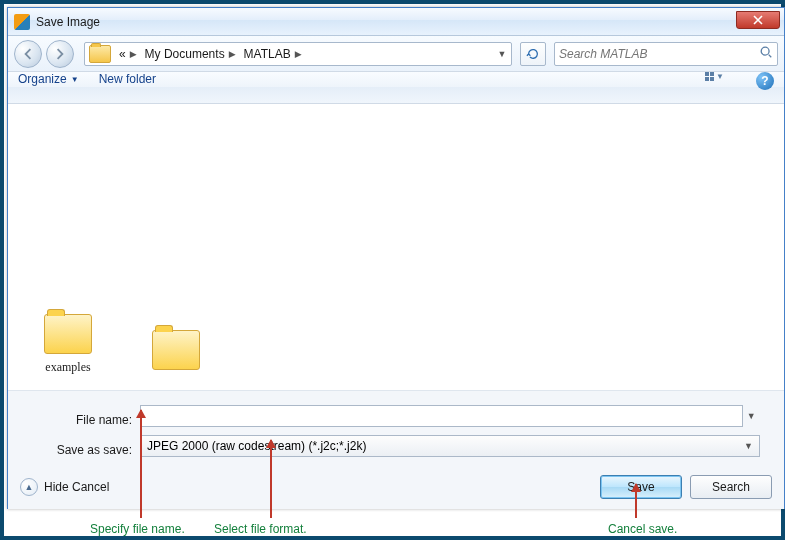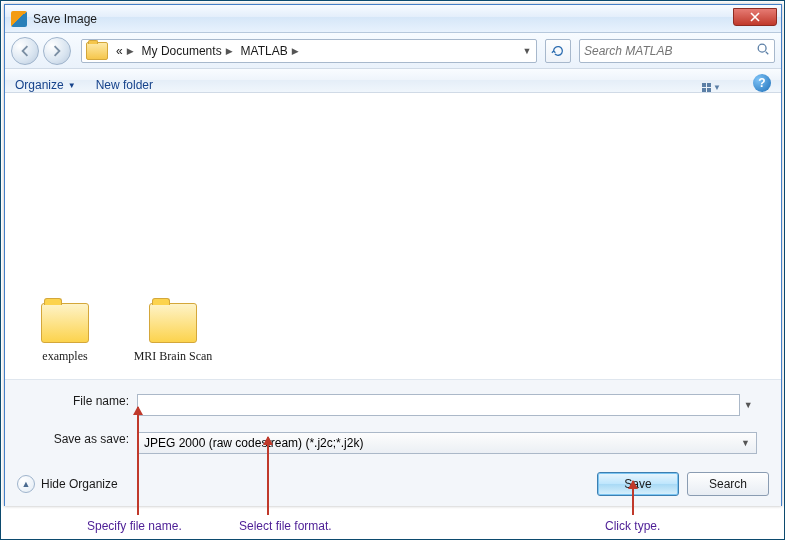--- a/index.html
+++ b/index.html
@@ -1,17 +1,17 @@
 <!DOCTYPE html>
 <html><head>
 <meta charset="utf-8">
 <style>
   * { box-sizing: border-box; margin: 0; padding: 0; }
   body { font-family: "Segoe UI", Tahoma, sans-serif; font-size: 12px; background: #fff; }
-  .outer { border: 1px solid #0c4a6e; width: 785px; height: 540px; position: relative; }
+  .outer { border: 4px solid #0c4a6e; width: 785px; height: 540px; position: relative; }
   .dialog { position: absolute; left: 3px; top: 3px; width: 778px; height: 502px; border: 1px solid #4580c8; background: #fff; box-shadow: 0 0 3px rgba(0,0,0,.3); }
   
   
   .titlebar { height: 28px; background: linear-gradient(#f7fbff,#e3eefb 45%,#d6e7f8 46%,#e8f2fd); border-bottom: 1px solid #b6c8dc; display: flex; align-items: center; padding-left: 6px; }
   .titlebar .appicon { width: 16px; height: 16px; margin-right: 6px; background: linear-gradient(135deg,#f39c12 0 50%,#2980b9 50% 100%); border-radius: 2px; }
   .titlebar .title { color: #1a1a1a; font-size: 12px; }
   .titlebar .spacer { flex: 1; }
   .titlebar .closebtn { width: 44px; height: 18px; margin-right: 4px; margin-top:-4px; background: linear-gradient(#e67b73,#c0392b); border: 1px solid #8e2b22; border-radius: 0 0 3px 3px; color: #fff; display:flex; align-items:center; justify-content:center; font-size:10px; cursor:pointer;}
   .titlebar .closebtn svg { width:10px; height:10px; }
 
@@ -21,63 +21,63 @@
   .navcircle svg{width:12px;height:12px;}
   .addrwrap { flex:1; display:flex; align-items:center; height:24px; border:1px solid #a7b8cc; background:#fff; margin-left:6px; border-radius:2px;}
   .addrwrap .foldicon { width:22px; height:18px; margin:0 4px; background:linear-gradient(#fde9a7,#f5c64b); border:1px solid #d4a73a; border-radius:2px; position:relative;}
   .addrwrap .foldicon::before{content:"";position:absolute;top:-3px;left:1px;width:8px;height:3px;background:#f5c64b;border:1px solid #d4a73a;border-bottom:none;border-radius:2px 2px 0 0;}
   .crumb { display:flex; align-items:center; height:100%; padding:0 4px; color:#1a1a1a; cursor:pointer;}
   .crumb .chev { margin-left:4px; color:#555; font-size:9px;}
   .addrspacer{flex:1;}
   .addrdrop{width:18px;display:flex;align-items:center;justify-content:center;color:#555;cursor:pointer;font-size:9px;}
   .refreshbtn{width:26px;height:24px;border:1px solid #a7b8cc;background:linear-gradient(#fdfefe,#eef3f9);margin-left:4px;display:flex;align-items:center;justify-content:center;border-radius:2px;cursor:pointer;color:#2b6cb0;}
   .refreshbtn svg{width:14px;height:14px;}
-  .searchwrap{width:196px;height:24px;border:1px solid #a7b8cc;background:#fff;margin-left:4px;border-radius:2px;display:flex;align-items:center;padding:0 4px;}
+  .searchwrap{width:224px;height:24px;border:1px solid #a7b8cc;background:#fff;margin-left:4px;border-radius:2px;display:flex;align-items:center;padding:0 4px;}
   .searchwrap input{flex:1;border:none;outline:none;font-size:12px;color:#777;font-style:italic;background:transparent;}
   .searchwrap .sicon{color:#5b7fa6;}
   .searchwrap .sicon svg{width:14px;height:14px;}
 
   
-  .toolbar{height:24px;background:linear-gradient(#f9fcff,#eef4fb 49%,#e5eef8 50%,#f0f6fc);border-bottom:1px solid #d0dae6;display:flex;align-items:flex-end;padding:0 10px;gap:20px;}
+  .toolbar{height:32px;background:linear-gradient(#f9fcff,#eef4fb 49%,#e5eef8 50%,#f0f6fc);border-bottom:1px solid #d0dae6;display:flex;align-items:flex-start;padding:0 10px;gap:20px;}
   .toolbar .tbtn{color:#15428b;display:flex;align-items:center;gap:4px;cursor:pointer;}
   .toolbar .tbtn .dd{font-size:8px;color:#15428b;}
   .toolbar .tspacer{flex:1;}
   .toolbar .viewbtn{display:flex;align-items:center;gap:2px;color:#5b7fa6;cursor:pointer;}
   .toolbar .viewgrid{display:grid;grid-template-columns:4px 4px;grid-template-rows:4px 4px;gap:1px;}
   .toolbar .viewgrid span{background:#5b7fa6;}
   .toolbar .helpbtn{width:18px;height:18px;border-radius:50%;background:radial-gradient(circle at 30% 30%,#7ec3f7,#1e6fb8);color:#fff;display:flex;align-items:center;justify-content:center;font-weight:bold;font-size:12px;cursor:pointer;margin-left:12px;}
 
   
   .filearea{height:286px;background:#fff;padding:14px 20px;display:flex;gap:28px;align-items:flex-end;font-family:Liberation Serif, serif;}
   .fileitem{width:80px;text-align:center;cursor:pointer;}
   .fileitem .ficon{width:48px;height:40px;margin:0 auto 6px;background:linear-gradient(#fef3c7,#fcd34d);border:1px solid #d4a73a;border-radius:3px;position:relative;}
   .fileitem .ficon::before{content:"";position:absolute;top:-6px;left:2px;width:16px;height:6px;background:#fcd34d;border:1px solid #d4a73a;border-bottom:none;border-radius:3px 3px 0 0;}
   .fileitem .fname{font-size:12px;color:#1a1a1a;line-height:1.3;}
 
   
   .bottompanel{border-top:1px solid #dfe6ee;background:#f3f6fa;padding:14px 12px 10px;}
-  .formrow{display:flex;align-items:flex-start;margin-bottom:16px;}
+  .formrow{display:flex;align-items:flex-end;margin-bottom:8px;}
   .formrow label{width:120px;text-align:right;padding-right:8px;color:#1a1a1a;}
   .formrow .field{flex:1;margin-right:12px;}
   .formrow input.txt{width:100%;height:22px;border:1px solid #abb8c8;background:#fff;padding:0 6px;font-size:12px;}
   .formrow .combo{width:100%;height:22px;border:1px solid #abb8c8;background:linear-gradient(#fdfdfd,#ebeff4);padding:0 6px;font-size:12px;display:flex;align-items:center;justify-content:space-between;cursor:pointer;}
   .formrow .combo .cd{font-size:9px;color:#555;}
   .dropbtn{width:18px;font-size:9px;color:#555;text-align:center;cursor:pointer;}
   
   .btnrow{display:flex;align-items:center;margin-top:18px;}
   .hidefolders{display:flex;align-items:center;gap:6px;color:#1a1a1a;cursor:pointer;}
   .hidefolders .circ{width:18px;height:18px;border-radius:50%;border:1px solid #9fb4cc;background:radial-gradient(circle at 30% 30%,#fff,#e3ecf5);display:flex;align-items:center;justify-content:center;color:#4a6a8f;font-size:9px;}
   .btnrow .bspacer{flex:1;}
   .winbtn{min-width:82px;height:24px;border:1px solid #8a9cb2;background:linear-gradient(#fefefe,#e8edf3);border-radius:3px;margin-left:8px;cursor:pointer;font-size:12px;color:#1a1a1a;display:flex;align-items:center;justify-content:center;}
   .winbtn.primary{border:1px solid #3c7fb1;background:linear-gradient(#eaf6fd,#bee6fd 49%,#a7d9f5 50%,#d9f0fc);box-shadow:0 0 0 1px #7cc5f2 inset;}
 
   
   .annot-arrow{position:absolute;width:2px;background:#c0392b;}
   .annot-arrow::before{content:"";position:absolute;top:-1px;left:-4px;border-left:5px solid transparent;border-right:5px solid transparent;border-bottom:9px solid #c0392b;}
-  .annot-label{position:absolute;font-size:12px;color:#4c1d95;background:#fff;}
+  .annot-label{position:absolute;font-size:12px;color:#15803d;background:#fff;}
 </style>
 </head>
 <body>
 
 <div class="outer">
   <div class="dialog">
 
     <div class="titlebar">
       <div class="appicon"></div>
       <div class="title">Save Image</div>
@@ -154,21 +154,20 @@
       <div class="helpbtn">?</div>
     </div>
 
     <div class="filearea">
       <div class="fileitem">
         <div class="ficon"></div>
         <div class="fname">examples</div>
       </div>
       <div class="fileitem">
         <div class="ficon"></div>
-        <div class="fname">MRI Brain Scan</div>
       </div>
     </div>
 
     <div class="bottompanel">
       <div class="formrow">
         <label>File name:</label>
         <div class="field" style="display:flex;align-items:center;">
           <input class="txt" type="text" value="" style="">
           <div class="dropbtn">▼</div>
         </div>
@@ -178,34 +177,34 @@
         <div class="field" style="display:flex;align-items:center;">
           <div class="combo">
             <span>JPEG 2000 (raw codestream) (*.j2c;*.j2k)</span>
             <span class="cd">▼</span>
           </div>
         </div>
       </div>
       <div class="btnrow">
         <div class="hidefolders">
           <div class="circ">▲</div>
-          <span>Hide Organize</span>
+          <span>Hide Cancel</span>
         </div>
         <div class="bspacer"></div>
         <div class="winbtn primary">
             <span>Save</span>
           </div>
         <div class="winbtn">
             <span>Search</span>
           </div>
       </div>
     </div>
 
   </div>
 
   <div class="annot-arrow" style="left:136px;top:406px;height:108px;"></div>
   <div class="annot-arrow" style="left:266px;top:436px;height:78px;"></div>
   <div class="annot-arrow" style="left:631px;top:480px;height:34px;"></div>
 
   <div class="annot-label" style="left:86px;top:518px;">Specify file name.</div>
-  <div class="annot-label" style="left:238px;top:518px;">Select file format.</div>
-  <div class="annot-label" style="left:604px;top:518px;">Click type.</div>
+  <div class="annot-label" style="left:210px;top:518px;">Select file format.</div>
+  <div class="annot-label" style="left:604px;top:518px;">Cancel save.</div>
 </div>
 
 </body></html>

